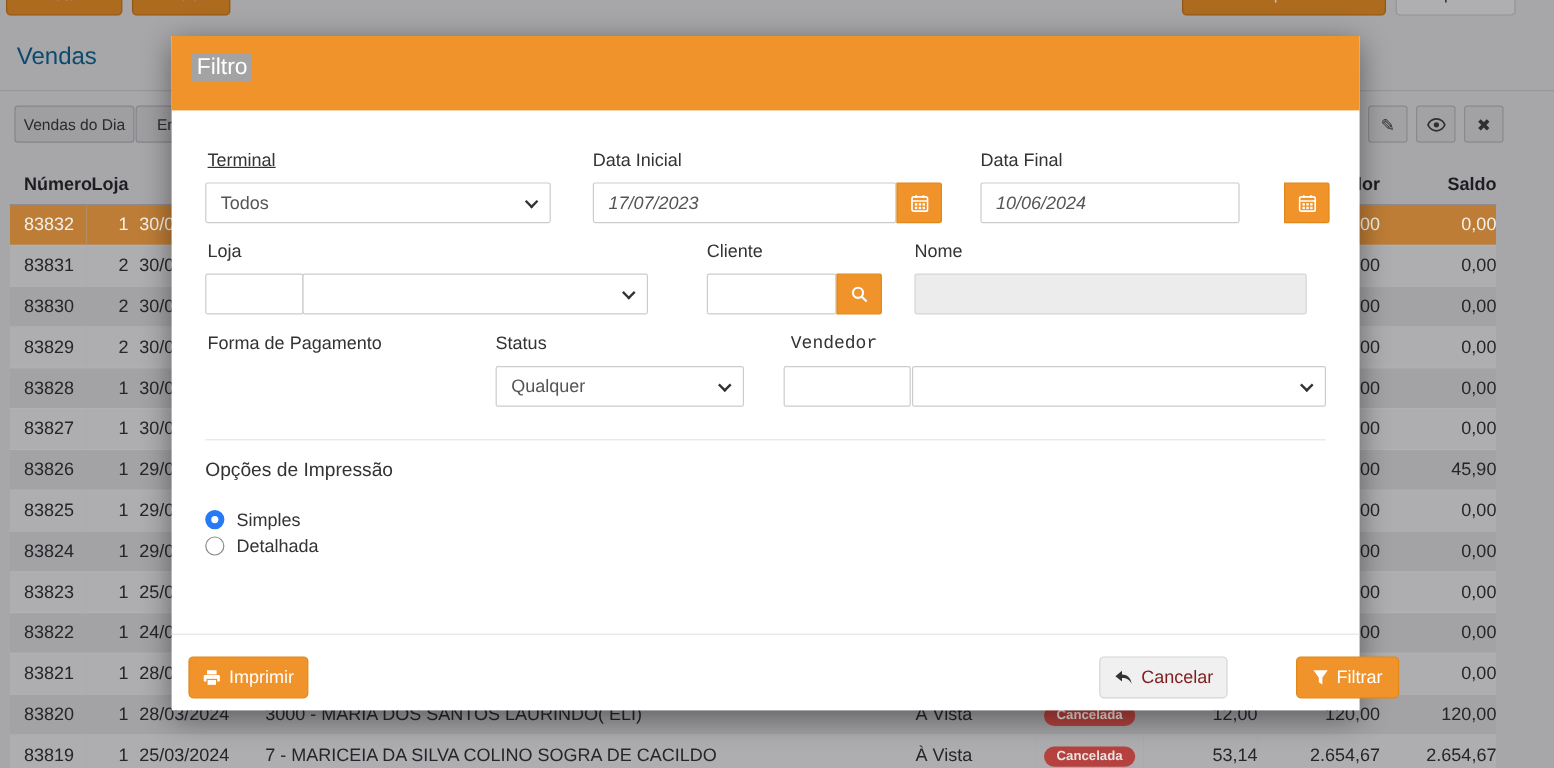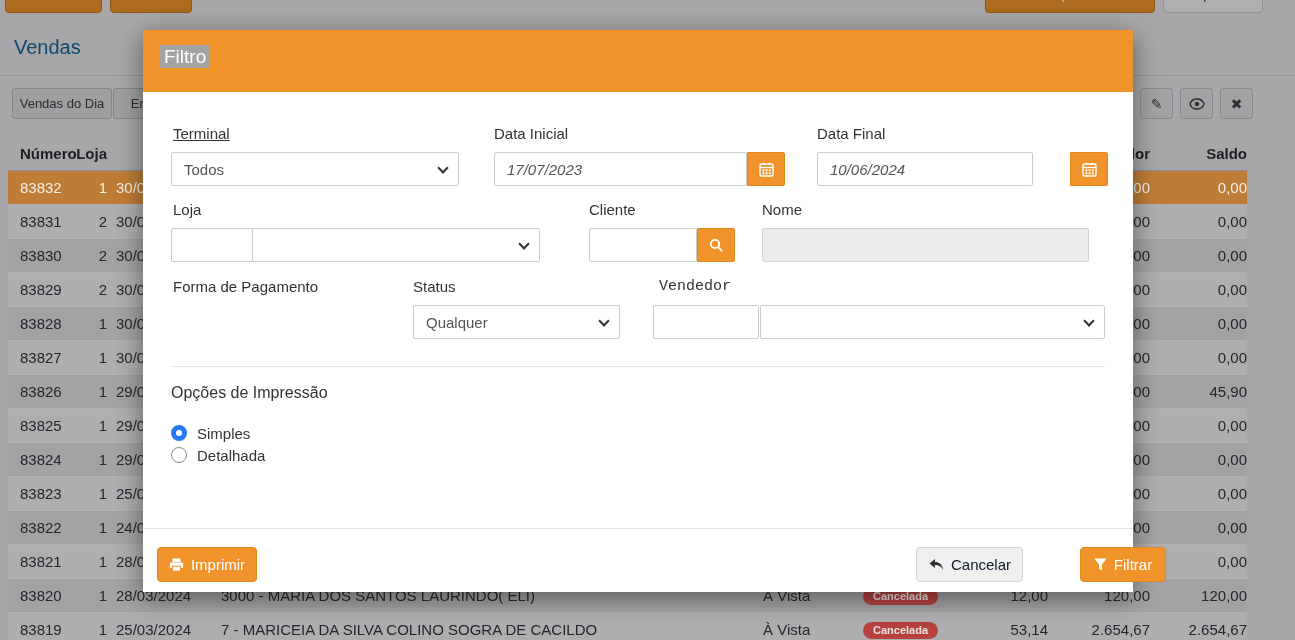--- a/index.html
+++ b/index.html
@@ -30,21 +30,21 @@
   col.c5{width:112px} col.c6{width:90px} col.c7{width:95px} col.c8{width:102px} col.c9{width:97px}
   thead th { height:33px; font-weight:bold; color:#1E1E22; text-align:right;
              border-bottom:1px solid #8D8D91; white-space:nowrap; }
   th.r, td.r { text-align:right; }
   tbody td { height:34px; white-space:nowrap; overflow:hidden; }
   td.c1,th.c1 { padding-left:12px; }
   td.c2,th.c2 { text-align:right; padding-right:3px; }
   td.c3,th.c3 { padding-left:6px; }
   td.c4 { padding-left:6px; }
   td.c5 { padding-left:12px; }
-  td.c6 { }
+  td.c6 { text-align:center; }
   tbody tr { border-bottom:1px solid #B2B2B5; }
   tbody tr:nth-of-type(odd)  { background:#A3A3A6; }
   tbody tr:nth-of-type(even) { background:#AEAEB1; }
   tbody tr.sel { background:#BE7D36 !important; color:#F4F0EA; }
   .badge { display:inline-block; background:#B5423E; color:#E9E2E0; font-size:11px; font-weight:bold;
            border-radius:10px; padding:3px 10px; line-height:1; }
 
   
   .modal { position:absolute; left:143px; top:30px; width:990px; height:562px; background:#fff;
            box-shadow:0 6px 24px rgba(0,0,0,.45); z-index:10; }
@@ -67,21 +67,21 @@
 
   .opt { display:flex; align-items:center; height:22px; font-size:15px; color:#333; }
   .radio { width:16px; height:16px; border-radius:50%; border:1px solid #8A8A8A; background:#fff;
            margin-right:10px; }
   .opt.sel .radio { border:5px solid #2779F6; }
 
   .m-footer { position:absolute; left:0; top:498px; width:990px; height:64px; border-top:1px solid #E5E5E5; }
   .btn { position:absolute; height:35px; border-radius:4px; font-size:15px; display:flex;
          align-items:center; justify-content:center; gap:7px; cursor:pointer; }
   .btn-orange { background:#F0932B; border:1px solid #E08818; color:#fff; }
-  .btn-default { background:#F0F0F0; border:1px solid #D4D4D4; color:#0f172a; }
+  .btn-default { background:#F0F0F0; border:1px solid #D4D4D4; color:#7f1d1d; }
   .ic { display:inline-flex; }
 </style>
 </head>
 <body>
 
 <div id="stage">
 
   <div class="dim-btn dim-orange" style="left:5px; top:-23px; width:97px; height:36px;">+ Nota F2</div>
   <div class="dim-btn dim-orange" style="left:110px; top:-23px; width:82px; height:36px;">Filtro</div>
   <div class="dim-btn dim-orange" style="left:985px; top:-25px; width:170px; height:38px;">Vendas por Cliente</div>

